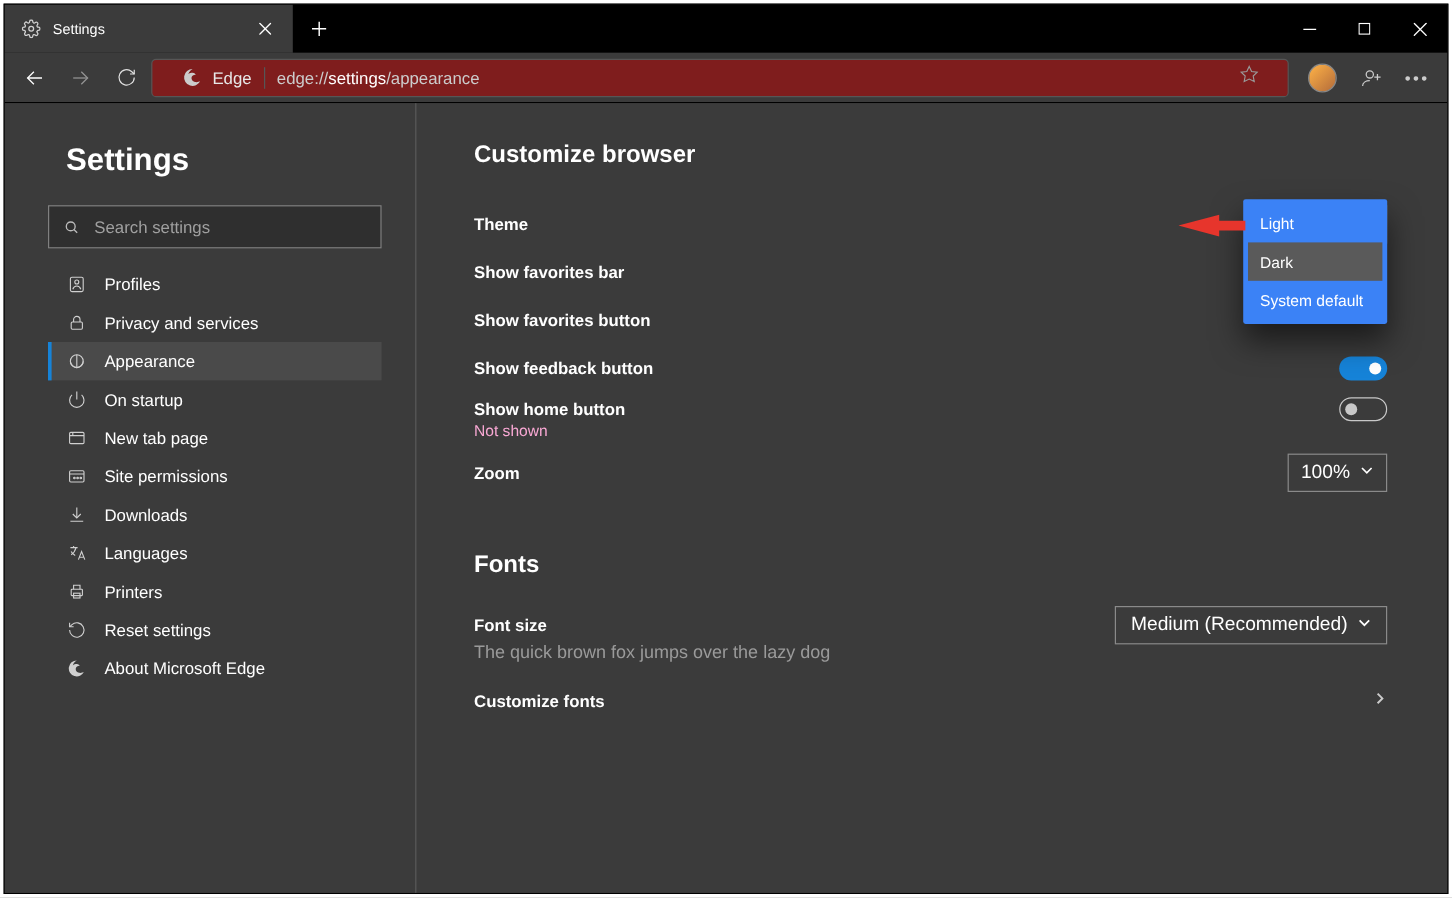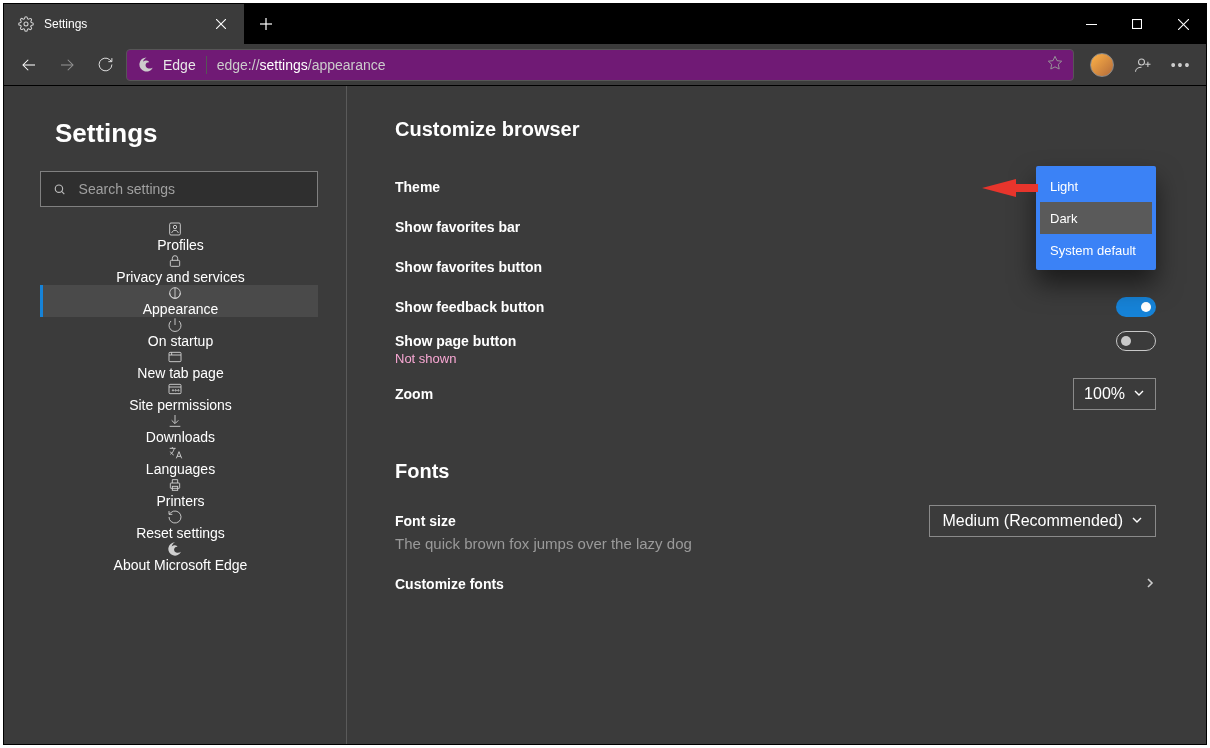--- a/index.html
+++ b/index.html
@@ -14,38 +14,38 @@
   .tab .tab-close{color:#fff;font-size:14px;width:18px;text-align:center;}
   .newtab{width:44px;display:flex;align-items:center;justify-content:center;color:#fff;font-size:16px;}
   .titlebar-spacer{flex:1;}
   .syswrap{display:flex;}
   .sysbtn{width:46px;display:flex;align-items:center;justify-content:center;color:#fff;}
   .sysbtn svg{stroke:#fff;}
   
   .toolbar{height:42px;background:#3b3b3b;border-bottom:1px solid #000;display:flex;align-items:center;padding:0 6px;}
   .tbtn{width:38px;height:38px;display:flex;align-items:center;justify-content:center;color:#ccc;}
   .tbtn.dis{opacity:0.45;}
-  .addr{flex:1;height:32px;border:1px solid #565656;border-radius:4px;margin:0 6px 0 2px;display:flex;align-items:center;padding:0 10px;background:#701a75;}
+  .addr{flex:1;height:32px;border:1px solid #565656;border-radius:4px;margin:0 6px 0 2px;display:flex;align-items:center;padding:0 24px;background:#7f1d1d;}
   .addr .edge-icon{width:18px;height:18px;display:flex;align-items:center;justify-content:center;color:#ccc;}
   .addr-sep{width:1px;height:18px;background:#565656;margin:0 10px;}
   .addr-label{color:#e8e8e8;font-size:14px;margin-left:8px;}
   .addr-url{color:#ccc;font-size:14px;}
   .addr-url .hl{color:#fff;}
   .star{color:#9a9a9a;margin-left:auto;}
   .avatar{width:24px;height:24px;border-radius:50%;background:linear-gradient(135deg,#ffb347,#b36b3a);margin:0 10px;border:1px solid #888;}
   .dots{color:#ccc;letter-spacing:2px;font-size:14px;}
   
   .content{display:flex;height:calc(100% - 82px);background:#3b3b3b;}
   .sidebar{width:343px;border-right:1px solid #5a5a5a;padding:32px 28px 0 36px;}
   .side-title{color:#fff;font-size:26px;font-weight:600;margin:0 0 22px 15px;}
   .search{height:36px;border:1px solid #808080;background:#2f2f2f;display:flex;align-items:center;padding:0 12px;margin-bottom:14px;}
   .search svg{width:15px;height:15px;stroke:#bbb;}
   .search input{background:transparent;border:none;outline:none;color:#fdba74;font-size:14px;margin-left:10px;width:100%;}
   .search input::placeholder{color:#a0a0a0;}
-  .navitem{height:32px;display:flex;align-items:center;color:#fff;font-size:14px;padding:0 10px;border-left:3px solid transparent;cursor:default;position:relative;flex-direction:column;}
+  .navitem{height:32px;display:flex;align-items:center;color:#fff;font-size:14px;padding:0 10px;border-left:3px solid transparent;cursor:default;position:relative;}
   .navitem.active{background:#4a4a4a;border-left:3px solid #1683d8;}
   .navicon{width:22px;display:flex;align-items:center;justify-content:center;margin-right:12px;color:#d0d0d0;}
   .navicon svg{width:16px;height:16px;}
   
   .main{flex:1;padding:32px 50px 0 48px;position:relative;overflow:hidden;}
   .sect-title{color:#fff;font-size:20px;font-weight:600;margin:0 0 26px 0;}
   .sect-title.second{margin-top:46px;margin-bottom:22px;}
   .row{display:flex;align-items:center;min-height:40px;}
   .row-label{color:#fff;font-size:14px;font-weight:600;flex:1;}
   .row-sub{color:#f9a8d4;font-size:13px;margin-top:-4px;margin-bottom:8px;}
@@ -308,21 +308,21 @@
         <span class="row-label">Show favorites bar</span>
       </div>
       <div class="row">
         <span class="row-label">Show favorites button</span>
       </div>
       <div class="row">
         <span class="row-label">Show feedback button</span>
         <div class="toggle on" style="position:relative;z-index:1;"></div>
       </div>
       <div class="row" style="min-height:28px;">
-        <span class="row-label">Show page button</span>
+        <span class="row-label">Show home button</span>
         <div class="toggle off"></div>
       </div>
       <div class="row-sub">Not shown</div>
 
       <div class="row">
         <span class="row-label">Zoom</span>
         <div class="select" style="min-width:82px;">
           <span>100%</span>
           <span class="chev"><svg viewBox="0 0 12 12" fill="none" stroke="#fff" stroke-width="1.4">
                   <polyline points="2 4 6 8 10 4"></polyline>

